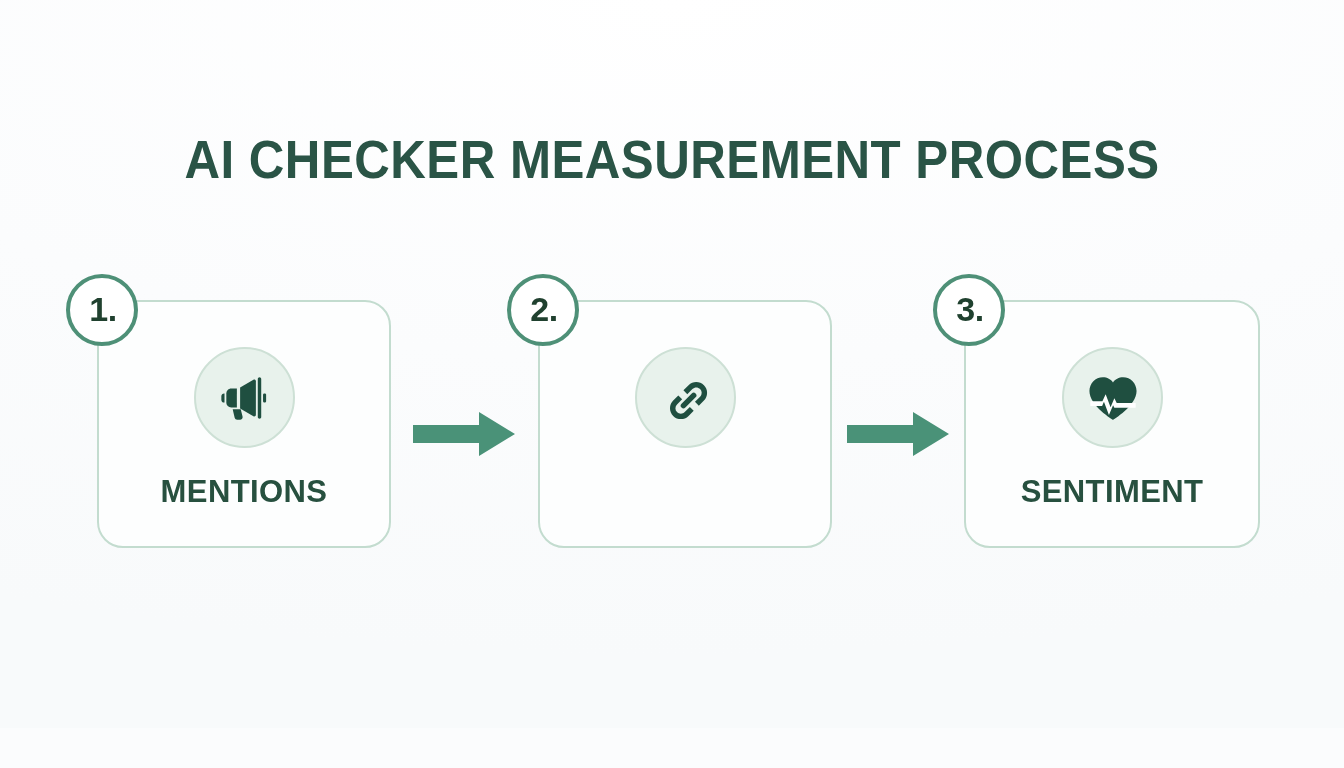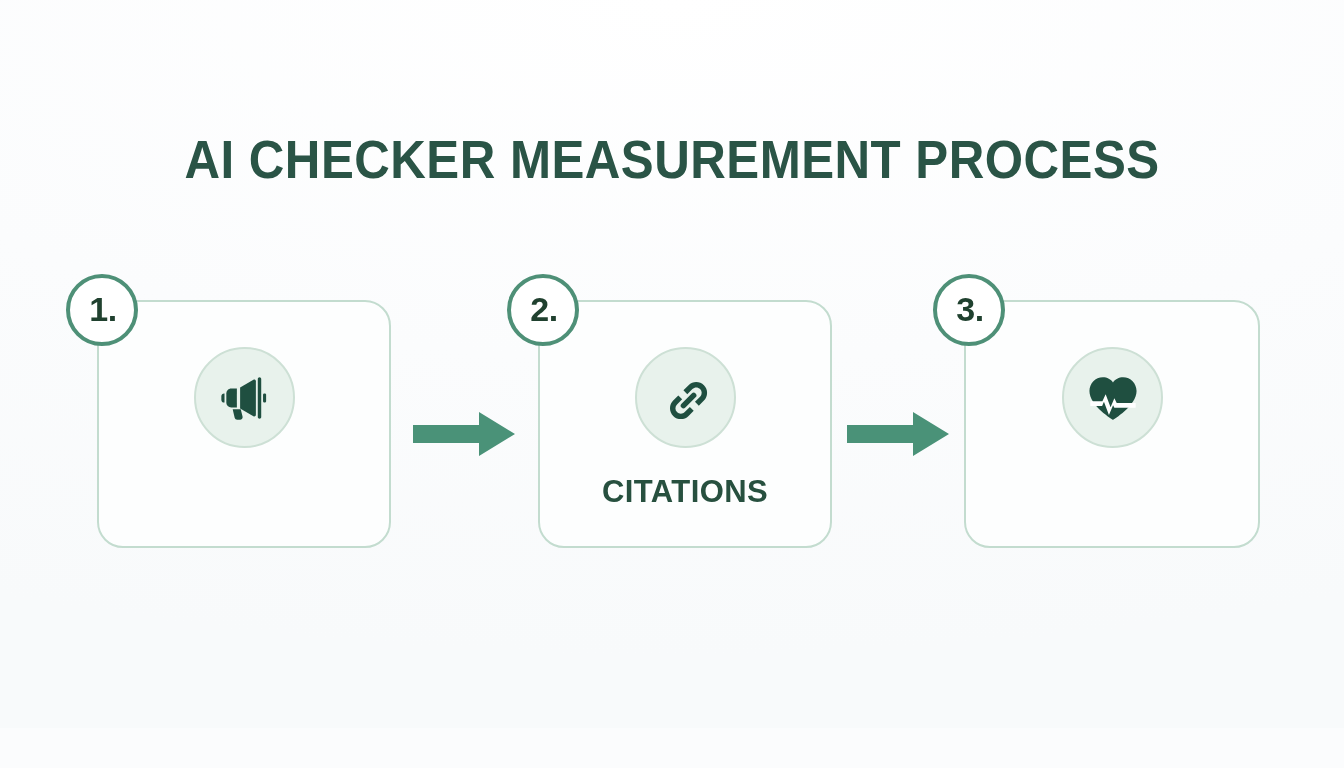--- a/index.html
+++ b/index.html
@@ -157,20 +157,21 @@
           <svg viewBox="0 0 64 64" aria-hidden="true">
             <path d="M48 9c-1 0-1.9 0.8-1.9 1.9v42.2c0 1.1 0.9 1.9 1.9 1.9s1.9-0.8 1.9-1.9V10.9C49.9 9.8 49 9 48 9z"></path>
             <path d="M44 13.4c0-1.4-1.5-2.2-2.7-1.6L26.6 20.4v23.2l14.7 8.6c1.2 0.7 2.7-0.2 2.7-1.6V13.4z"></path>
             <path d="M23 21.5h-6.2c-3 0-5.4 2.4-5.4 5.4v10.2c0 3 2.4 5.4 5.4 5.4H23V21.5z"></path>
             <path d="M8.9 26.9c-1.7 0-3 1.4-3 3v4.2c0 1.7 1.4 3 3 3h0.5V26.9H8.9z"></path>
             <path d="M53.6 27c-0.9 0-1.7 0.6-1.7 1.4v7.2c0 0.8 0.8 1.4 1.7 1.4s1.7-0.6 1.7-1.4v-7.2C55.3 27.6 54.5 27 53.6 27z"></path>
             <path d="M18.4 44.3l2.2 9.5c0.3 1.3 1.5 2.2 2.8 2.2h3.1c1.9 0 3.3-1.8 2.8-3.6l-2-8.1H18.4z"></path>
           </svg>
         </span>
       </div>
+      <div class="step-label">MENTIONS</div>
     </div>
 
     <div class="arrow arrow-1">
       <svg viewBox="0 0 102 48" aria-hidden="true">
         <path d="M0 15 L66 15 L66 2 L102 24 L66 46 L66 33 L0 33 Z" fill="#4a9278"></path>
       </svg>
     </div>
 
     <div class="card step-2">
       <div class="badge">
@@ -180,37 +181,37 @@
         <span>
           <svg viewBox="0 0 64 64" aria-hidden="true">
             <g transform="rotate(-45 32 32)">
               <path d="M20 24h8v6h-8c-3.3 0-6 2.7-6 6s2.7 6 6 6h8v6h-8c-6.6 0-12-5.4-12-12s5.4-12 12-12z"></path>
               <path d="M44 24h-8v6h8c3.3 0 6 2.7 6 6s-2.7 6-6 6h-8v6h8c6.6 0 12-5.4 12-12s-5.4-12-12-12z"></path>
               <rect x="21" y="33" width="22" height="6" rx="3"></rect>
             </g>
           </svg>
         </span>
       </div>
-      <div class="step-label">CITATIONS</div>
     </div>
 
     <div class="arrow arrow-2">
       <svg viewBox="0 0 102 48" aria-hidden="true">
         <path d="M0 15 L66 15 L66 2 L102 24 L66 46 L66 33 L0 33 Z" fill="#4a9278"></path>
       </svg>
     </div>
 
     <div class="card step-3">
       <div class="badge">
         <span class="badge-label">3.</span>
       </div>
       <div class="icon-circle">
         <span>
           <svg viewBox="0 0 64 64" aria-hidden="true">
             <path d="M32 56S6 40.6 6 24.2C6 15.8 12.6 9 20.8 9c4.7 0 9 2.3 11.2 5.8C34.2 11.3 38.5 9 43.2 9 51.4 9 58 15.8 58 24.2 58 40.6 32 56 32 56z"></path>
             <path d="M7 35.5h13.3l3.6-7.6 5.4 14.4 4.2-10 2.6 5.3H57v5.2H33.5l-1.4-2.8-4.6 10.8-5.5-14.6-2 4.5H7z" fill="#ffffff"></path>
           </svg>
         </span>
       </div>
+      <div class="step-label">SENTIMENT</div>
     </div>
 
   </div>
 </div>
 
 </body></html>

